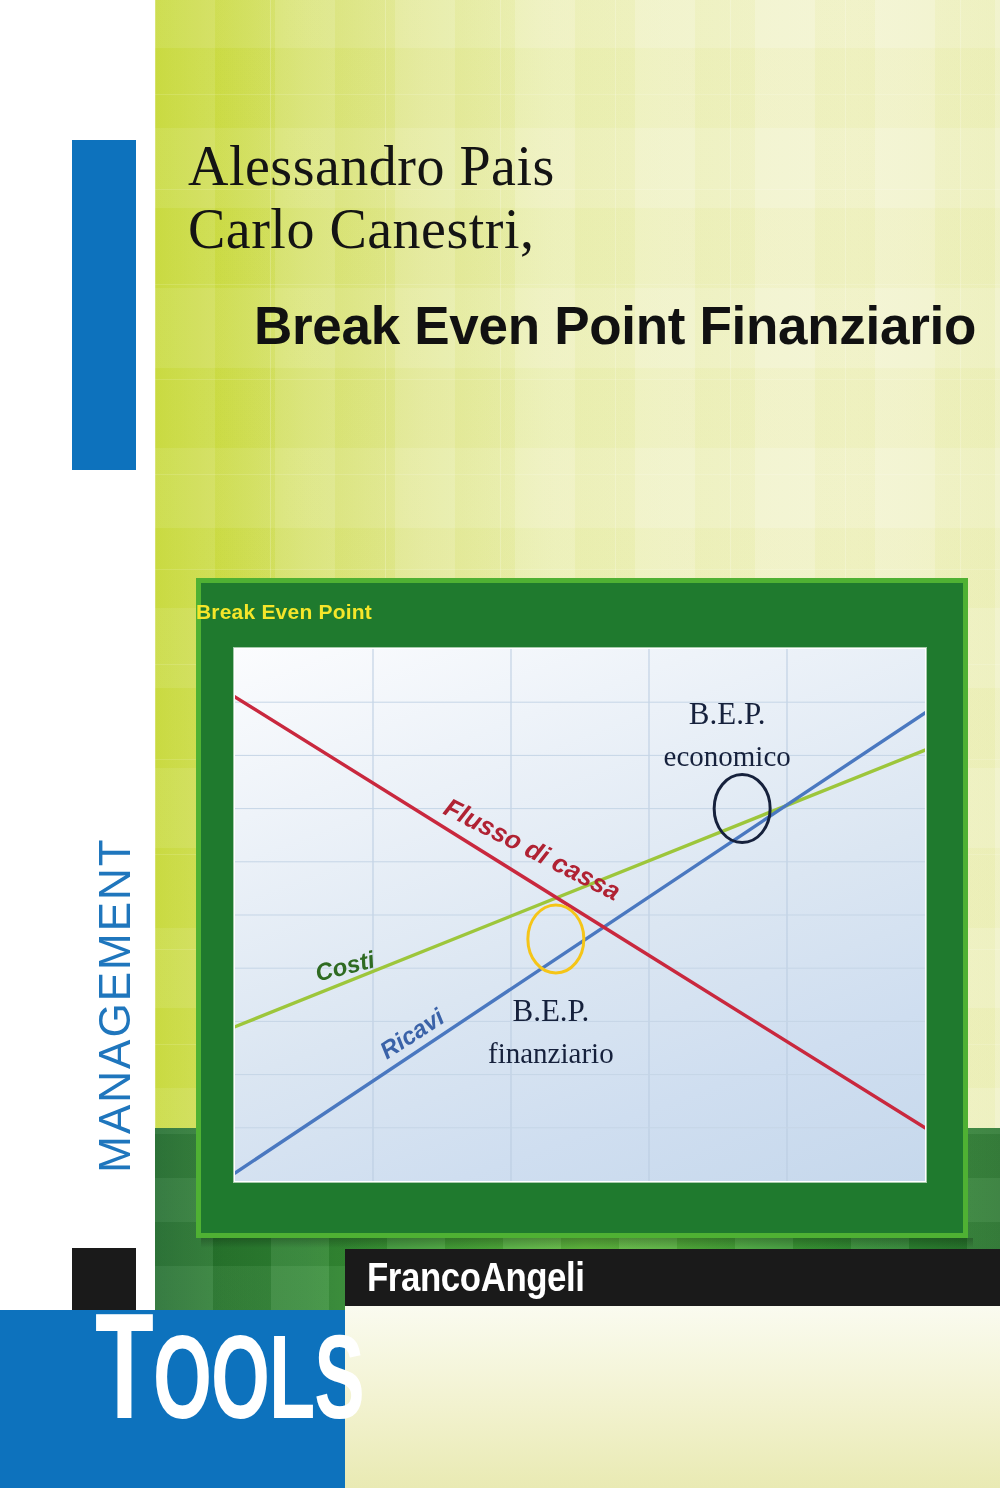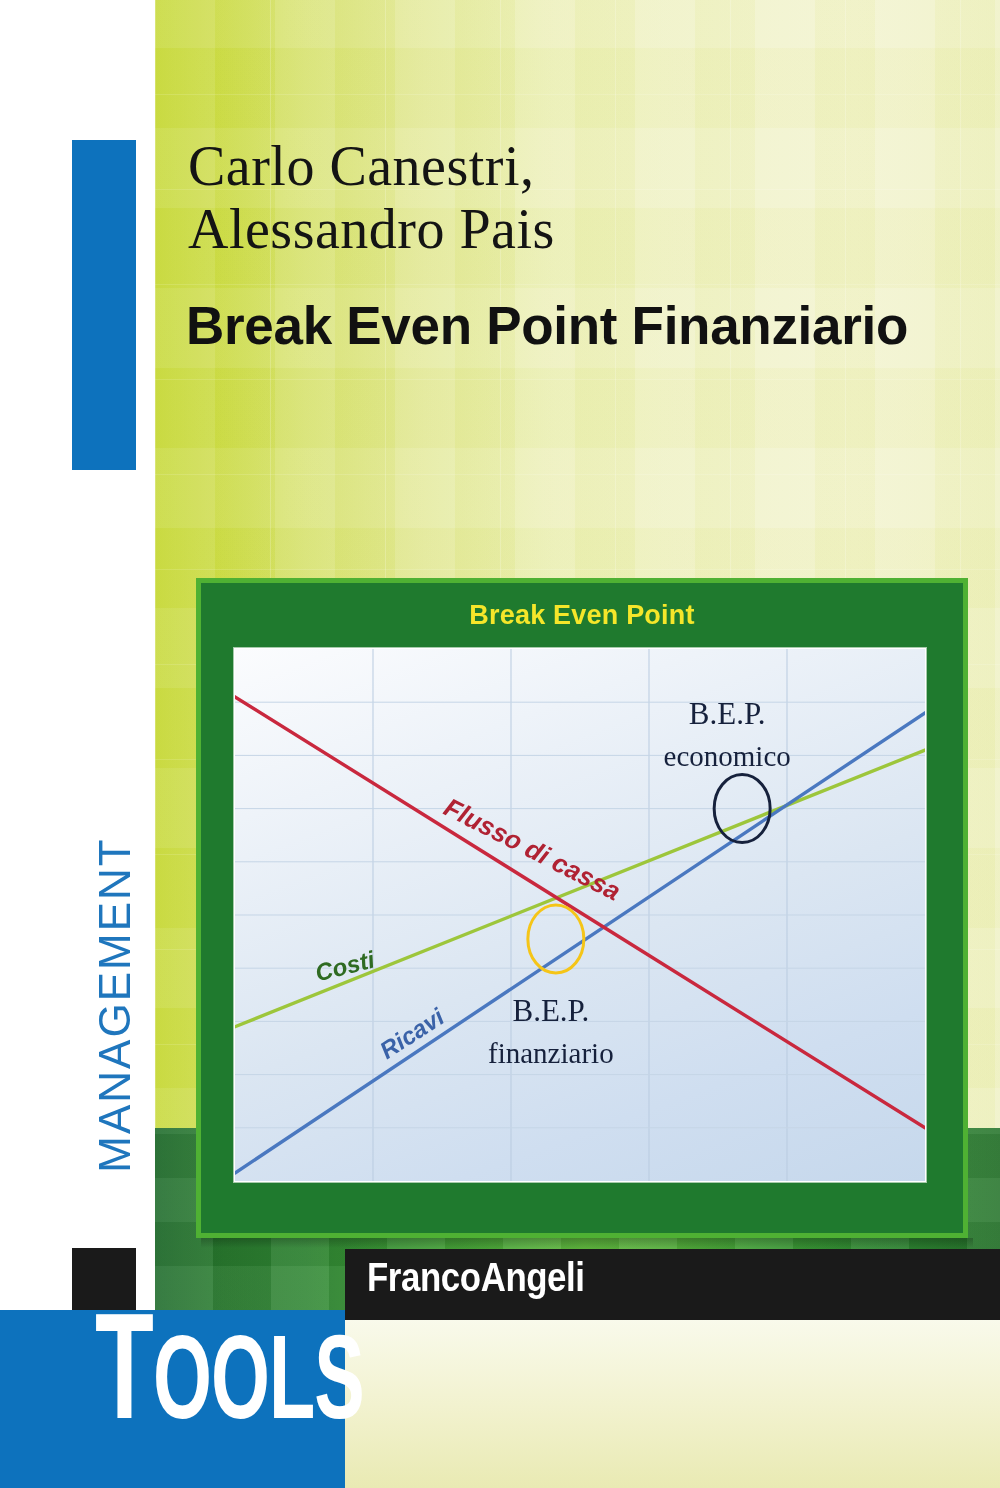--- a/index.html
+++ b/index.html
@@ -133,20 +133,21 @@
     letter-spacing:.5px;
   }
   .maintitle {
     position:absolute; left:186px; top:295px; width:790px;
     font-family:"Liberation Sans", sans-serif;
     font-size:53px;
     font-weight:700;
     color:#111111;
     letter-spacing:-.3px;
     transform:scaleX(1.0);
+    text-align:right;
   }
   .subtitle {
     position:absolute; left:186px; top:370px; width:790px;
     font-family:"Liberation Serif", serif;
     font-size:45px;
     line-height:1.22;
     color:#141414;
   }
 
   
@@ -157,23 +158,23 @@
     position:absolute; inset:0;
     background:#4fb133;
     padding:5px;
   }
   .fig-inner {
     position:absolute; left:5px; top:5px; right:5px; bottom:5px;
     background:#1f7a2e;
   }
   .fig-title {
     position:absolute; left:0; top:22px; width:100%;
-    text-align:center;
-    font-family:"Liberation Sans", sans-serif;
-    font-size:27px;
+    text-align:left;
+    font-family:"Liberation Sans", sans-serif;
+    font-size:21px;
     font-weight:700;
     color:#f5e62a;
     letter-spacing:.2px;
   }
   .plot {
     position:absolute; left:38px; top:70px; width:692px; height:534px;
     background:linear-gradient(160deg,#fbfcfe 0%, #eef3f9 22%, #dbe6f2 55%, #cfdef0 78%, #c6d8ec 100%);
     border:1px solid #ffffff;
     box-shadow:0 0 0 1px rgba(255,255,255,.6);
     overflow:hidden;
@@ -181,21 +182,21 @@
   .plot svg { display:block; }
 
   .figShadow {
     position:absolute; left:201px; top:1238px; width:772px; height:10px;
     background:linear-gradient(180deg, rgba(0,0,0,.22), rgba(0,0,0,0));
     pointer-events:none;
   }
 
   
   .pubbar {
-    position:absolute; left:345px; top:1249px; width:655px; height:71px;
+    position:absolute; left:345px; top:1249px; width:655px; height:57px;
     background:#1a1a1a;
   }
   .pubbar .name {
     position:absolute; left:22px; top:5px;
     font-family:"Liberation Sans", sans-serif;
     font-size:41px;
     font-weight:700;
     color:#ffffff;
     letter-spacing:-.5px;
     transform:scaleX(.85);
@@ -222,22 +223,22 @@
 
   <div class="mgmt-wrap">
     <span class="mgmt-text">MANAGEMENT</span>
   </div>
 
   <div class="black-sq"></div>
   <div class="blue-foot"></div>
   <div class="tools-text"><span class="cap">T</span><span>OOLS</span></div>
 
   <div class="authors">
+    <div>Alessandro Pais</div>
     <div>Carlo Canestri,</div>
-    <div>Alessandro Pais</div>
   </div>
 
   <div class="maintitle">Break Even Point Finanziario</div>
 
   <div class="figure">
     <div class="fig-outer"></div>
     <div class="fig-inner"></div>
     <div class="fig-title">Break Even Point</div>
 
     <div class="plot">

